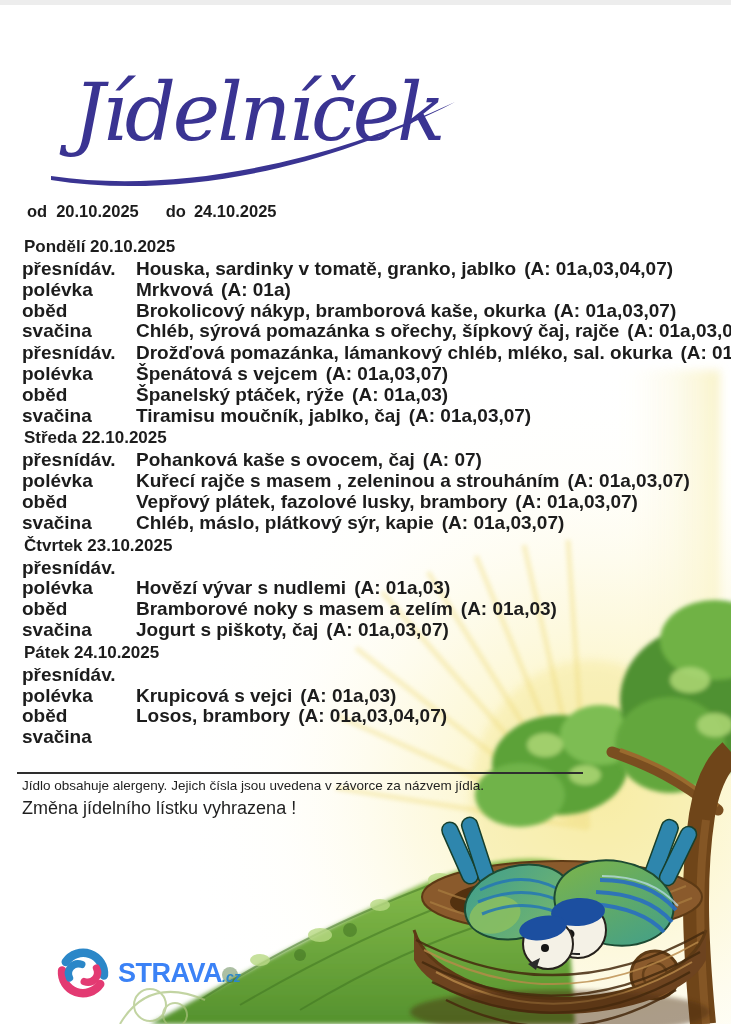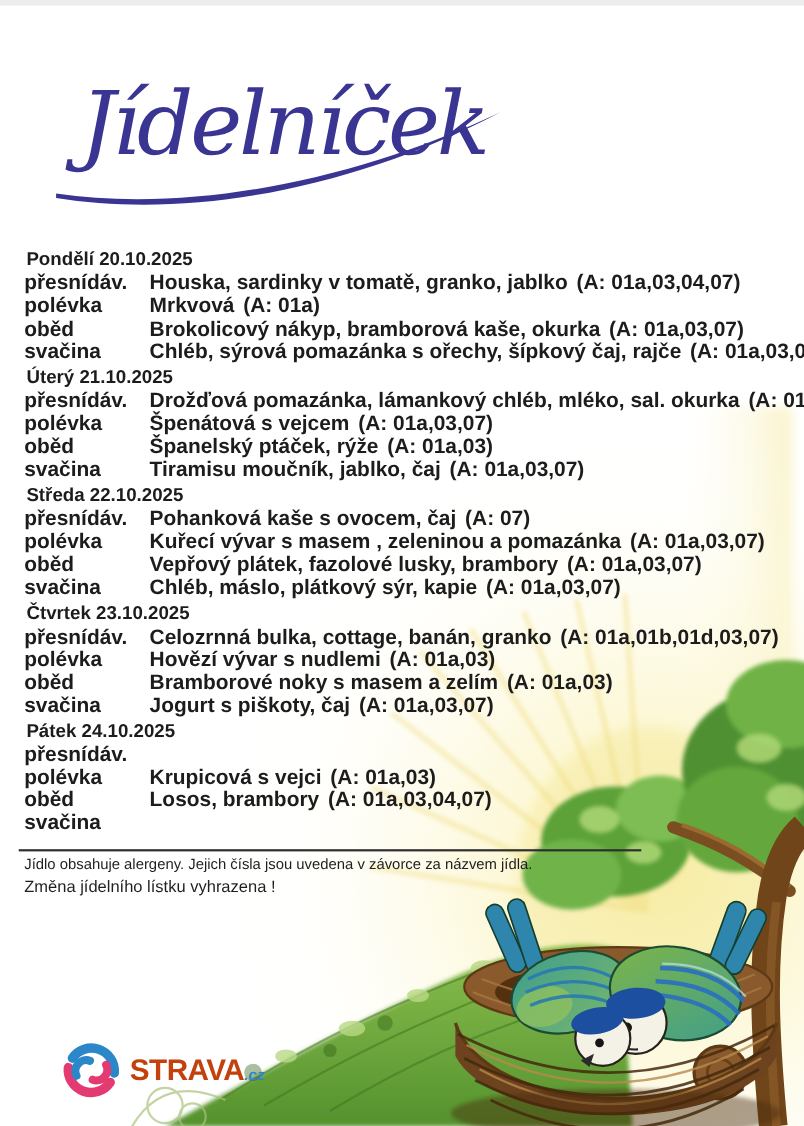--- a/index.html
+++ b/index.html
@@ -12,36 +12,36 @@
   .title-svg{position:absolute;left:45px;top:36px;width:430px;height:172px;overflow:visible;}
   .script{font-family:"DejaVu Serif","Liberation Serif",serif;font-style:italic;font-weight:normal;
           font-size:80px;fill:#3a3492;letter-spacing:-3px;}
   .swash{fill:#3a3492;}
 
   .dateline{position:absolute;left:27px;top:202px;font-size:16.5px;font-weight:bold;white-space:nowrap;}
   .dateline .from-date{margin-left:9px;}
   .dateline .to-label{margin-left:27px;}
   .dateline .to-date{margin-left:8px;}
 
-  .menu{position:absolute;left:22px;top:225px;width:700px;}
+  .menu{position:absolute;left:22px;top:236px;width:700px;}
   .day{margin-bottom:1px;}
   .day-title{font-size:17px;font-weight:bold;line-height:21px;margin:0 0 2px 2px;}
   .row{display:flex;line-height:20.8px;font-size:19px;font-weight:bold;white-space:nowrap;}
   .rlabel{flex:0 0 114px;}
   .allerg{margin-left:8px;}
 
   .rule{position:absolute;left:17px;top:772px;width:566px;height:0;border-top:2px solid #2e2e2e;}
   .f1{position:absolute;left:22px;top:778px;font-size:13.5px;color:#1f1f1f;}
   .f1 .bold{font-weight:normal;}
-  .f2{position:absolute;left:22px;top:798px;font-size:15px;color:#1f1f1f;}
+  .f2{position:absolute;left:22px;top:798px;font-size:18px;color:#1f1f1f;}
 
   .logo{position:absolute;left:56px;top:946px;display:flex;align-items:center;gap:8px;}
   .logo-icon{width:54px;height:54px;}
   .logo-text{display:inline-block;}
-  .logo-name{font-size:27px;font-weight:800;color:#c2410c;letter-spacing:-0.5px;}
+  .logo-name{font-size:27px;font-weight:800;color:#3b82f6;letter-spacing:-0.5px;}
   .logo-tld{font-size:14px;font-weight:800;color:#2b87c8;font-style:italic;}
 </style>
 </head>
 <body>
 
 <div class="screen">
   <div class="topstrip"></div>
 
   <svg class="illu" viewBox="0 0 731 1024" aria-hidden="true">
     <defs>
@@ -208,20 +208,23 @@
     </g>
   </svg>
 
   <div class="content">
 
     <svg class="title-svg" viewBox="0 0 430 172" aria-hidden="true">
       <text x="28" y="104" class="script">Jídelníček</text>
       <path class="swash" d="M6,140 C128,158 278,128 410,66 C280,134 130,164 6,144 Z"></path>
     </svg>
 
+    <div class="dateline">
+      <span class="from-label">od</span><span class="from-date">20.10.2025</span><span class="to-label">do</span><span class="to-date">24.10.2025</span>
+    </div>
 
     <div class="menu">
 
       <section class="day">
         <h2 class="day-title">Pondělí 20.10.2025</h2>
         <div class="row">
           <span class="rlabel">přesnídáv.</span>
           <span class="rtext"><span>Houska, sardinky v tomatě, granko, jablko</span><span class="allerg">(A: 01a,03,04,07)</span></span>
         </div>
         <div class="row">
@@ -232,21 +235,20 @@
           <span class="rlabel">oběd</span>
           <span class="rtext"><span>Brokolicový nákyp, bramborová kaše, okurka</span><span class="allerg">(A: 01a,03,07)</span></span>
         </div>
         <div class="row">
           <span class="rlabel">svačina</span>
           <span class="rtext"><span>Chléb, sýrová pomazánka s ořechy, šípkový čaj, rajče</span><span class="allerg">(A: 01a,03,07,08c)</span></span>
         </div>
       </section>
 
       <section class="day">
-        <h2 class="day-title">Úterý 21.10.2025</h2>
         <div class="row">
           <span class="rlabel">přesnídáv.</span>
           <span class="rtext"><span>Drožďová pomazánka, lámankový chléb, mléko, sal. okurka</span><span class="allerg">(A: 01a,03,07)</span></span>
         </div>
         <div class="row">
           <span class="rlabel">polévka</span>
           <span class="rtext"><span>Špenátová s vejcem</span><span class="allerg">(A: 01a,03,07)</span></span>
         </div>
         <div class="row">
           <span class="rlabel">oběd</span>
@@ -259,37 +261,36 @@
       </section>
 
       <section class="day">
         <h2 class="day-title">Středa 22.10.2025</h2>
         <div class="row">
           <span class="rlabel">přesnídáv.</span>
           <span class="rtext"><span>Pohanková kaše s ovocem, čaj</span><span class="allerg">(A: 07)</span></span>
         </div>
         <div class="row">
           <span class="rlabel">polévka</span>
-          <span class="rtext"><span>Kuřecí vývar s masem , zeleninou a pomazánka</span><span class="allerg">(A: 01a,03,07)</span></span>
+          <span class="rtext"><span>Kuřecí rajče s masem , zeleninou a strouháním</span><span class="allerg">(A: 01a,03,07)</span></span>
         </div>
         <div class="row">
           <span class="rlabel">oběd</span>
           <span class="rtext"><span>Vepřový plátek, fazolové lusky, brambory</span><span class="allerg">(A: 01a,03,07)</span></span>
         </div>
         <div class="row">
           <span class="rlabel">svačina</span>
           <span class="rtext"><span>Chléb, máslo, plátkový sýr, kapie</span><span class="allerg">(A: 01a,03,07)</span></span>
         </div>
       </section>
 
       <section class="day">
         <h2 class="day-title">Čtvrtek 23.10.2025</h2>
         <div class="row">
           <span class="rlabel">přesnídáv.</span>
-          <span class="rtext"><span>Celozrnná bulka, cottage, banán, granko</span><span class="allerg">(A: 01a,01b,01d,03,07)</span></span>
         </div>
         <div class="row">
           <span class="rlabel">polévka</span>
           <span class="rtext"><span>Hovězí vývar s nudlemi</span><span class="allerg">(A: 01a,03)</span></span>
         </div>
         <div class="row">
           <span class="rlabel">oběd</span>
           <span class="rtext"><span>Bramborové noky s masem a zelím</span><span class="allerg">(A: 01a,03)</span></span>
         </div>
         <div class="row">

